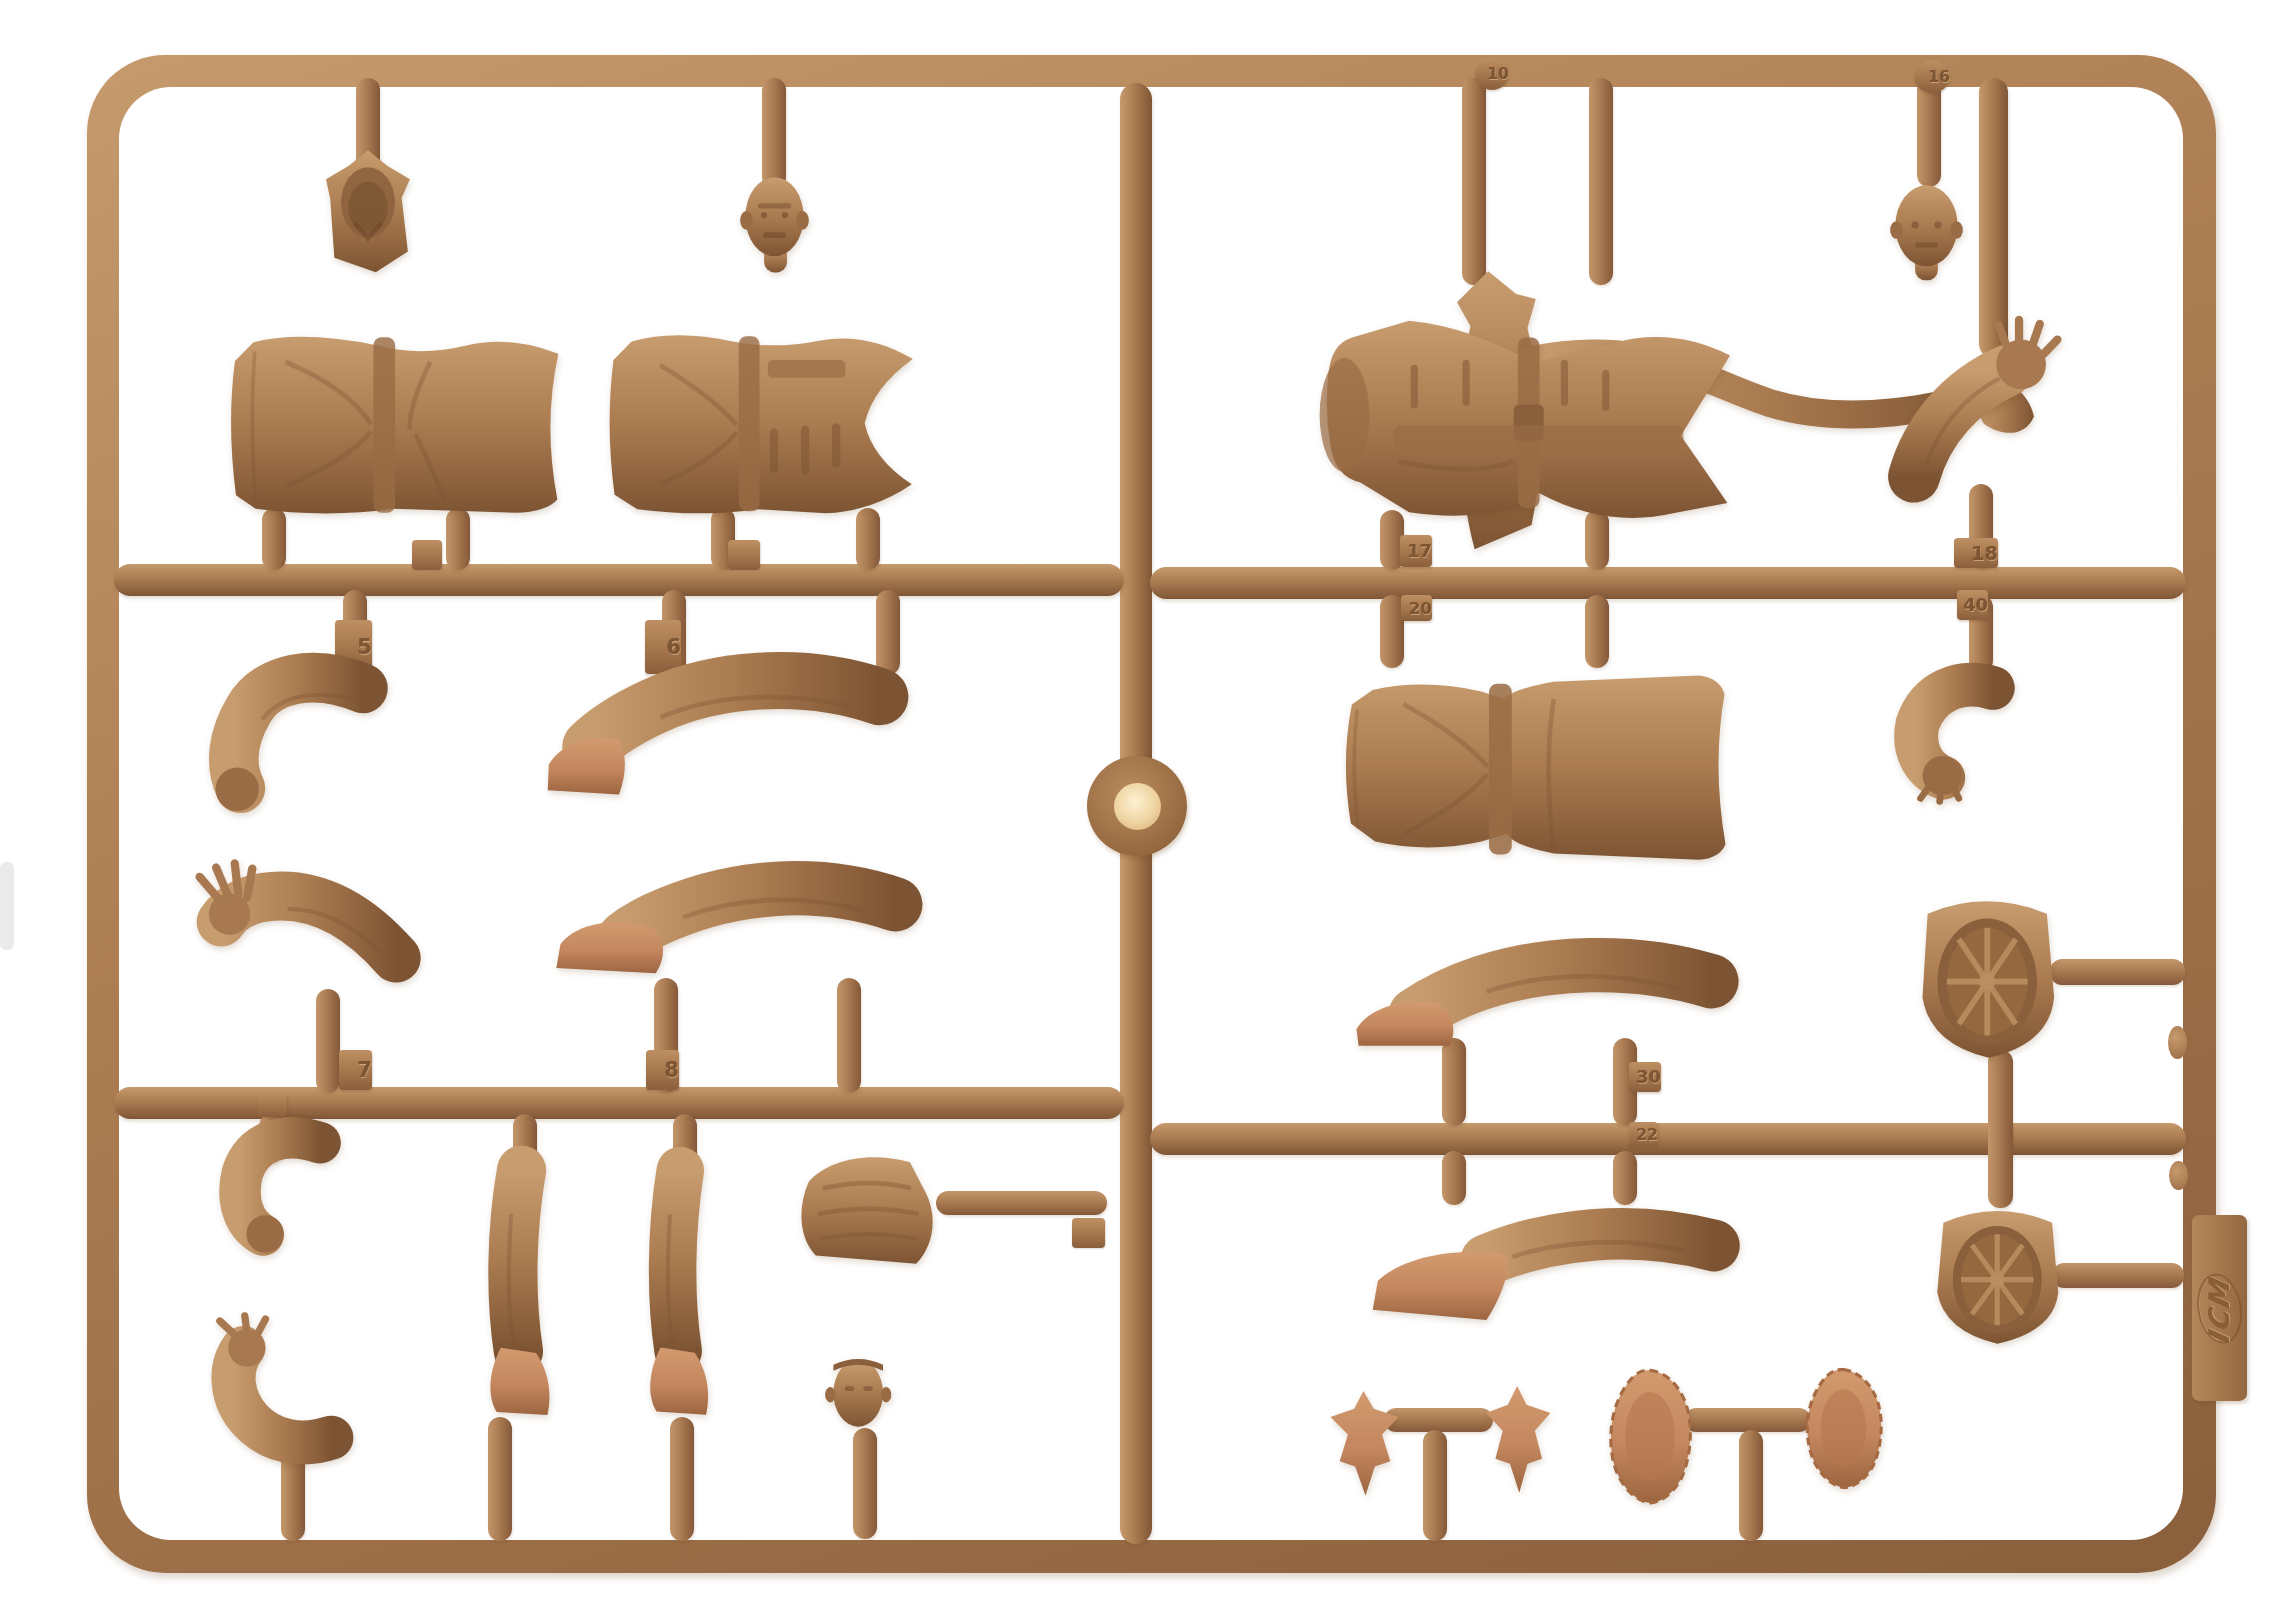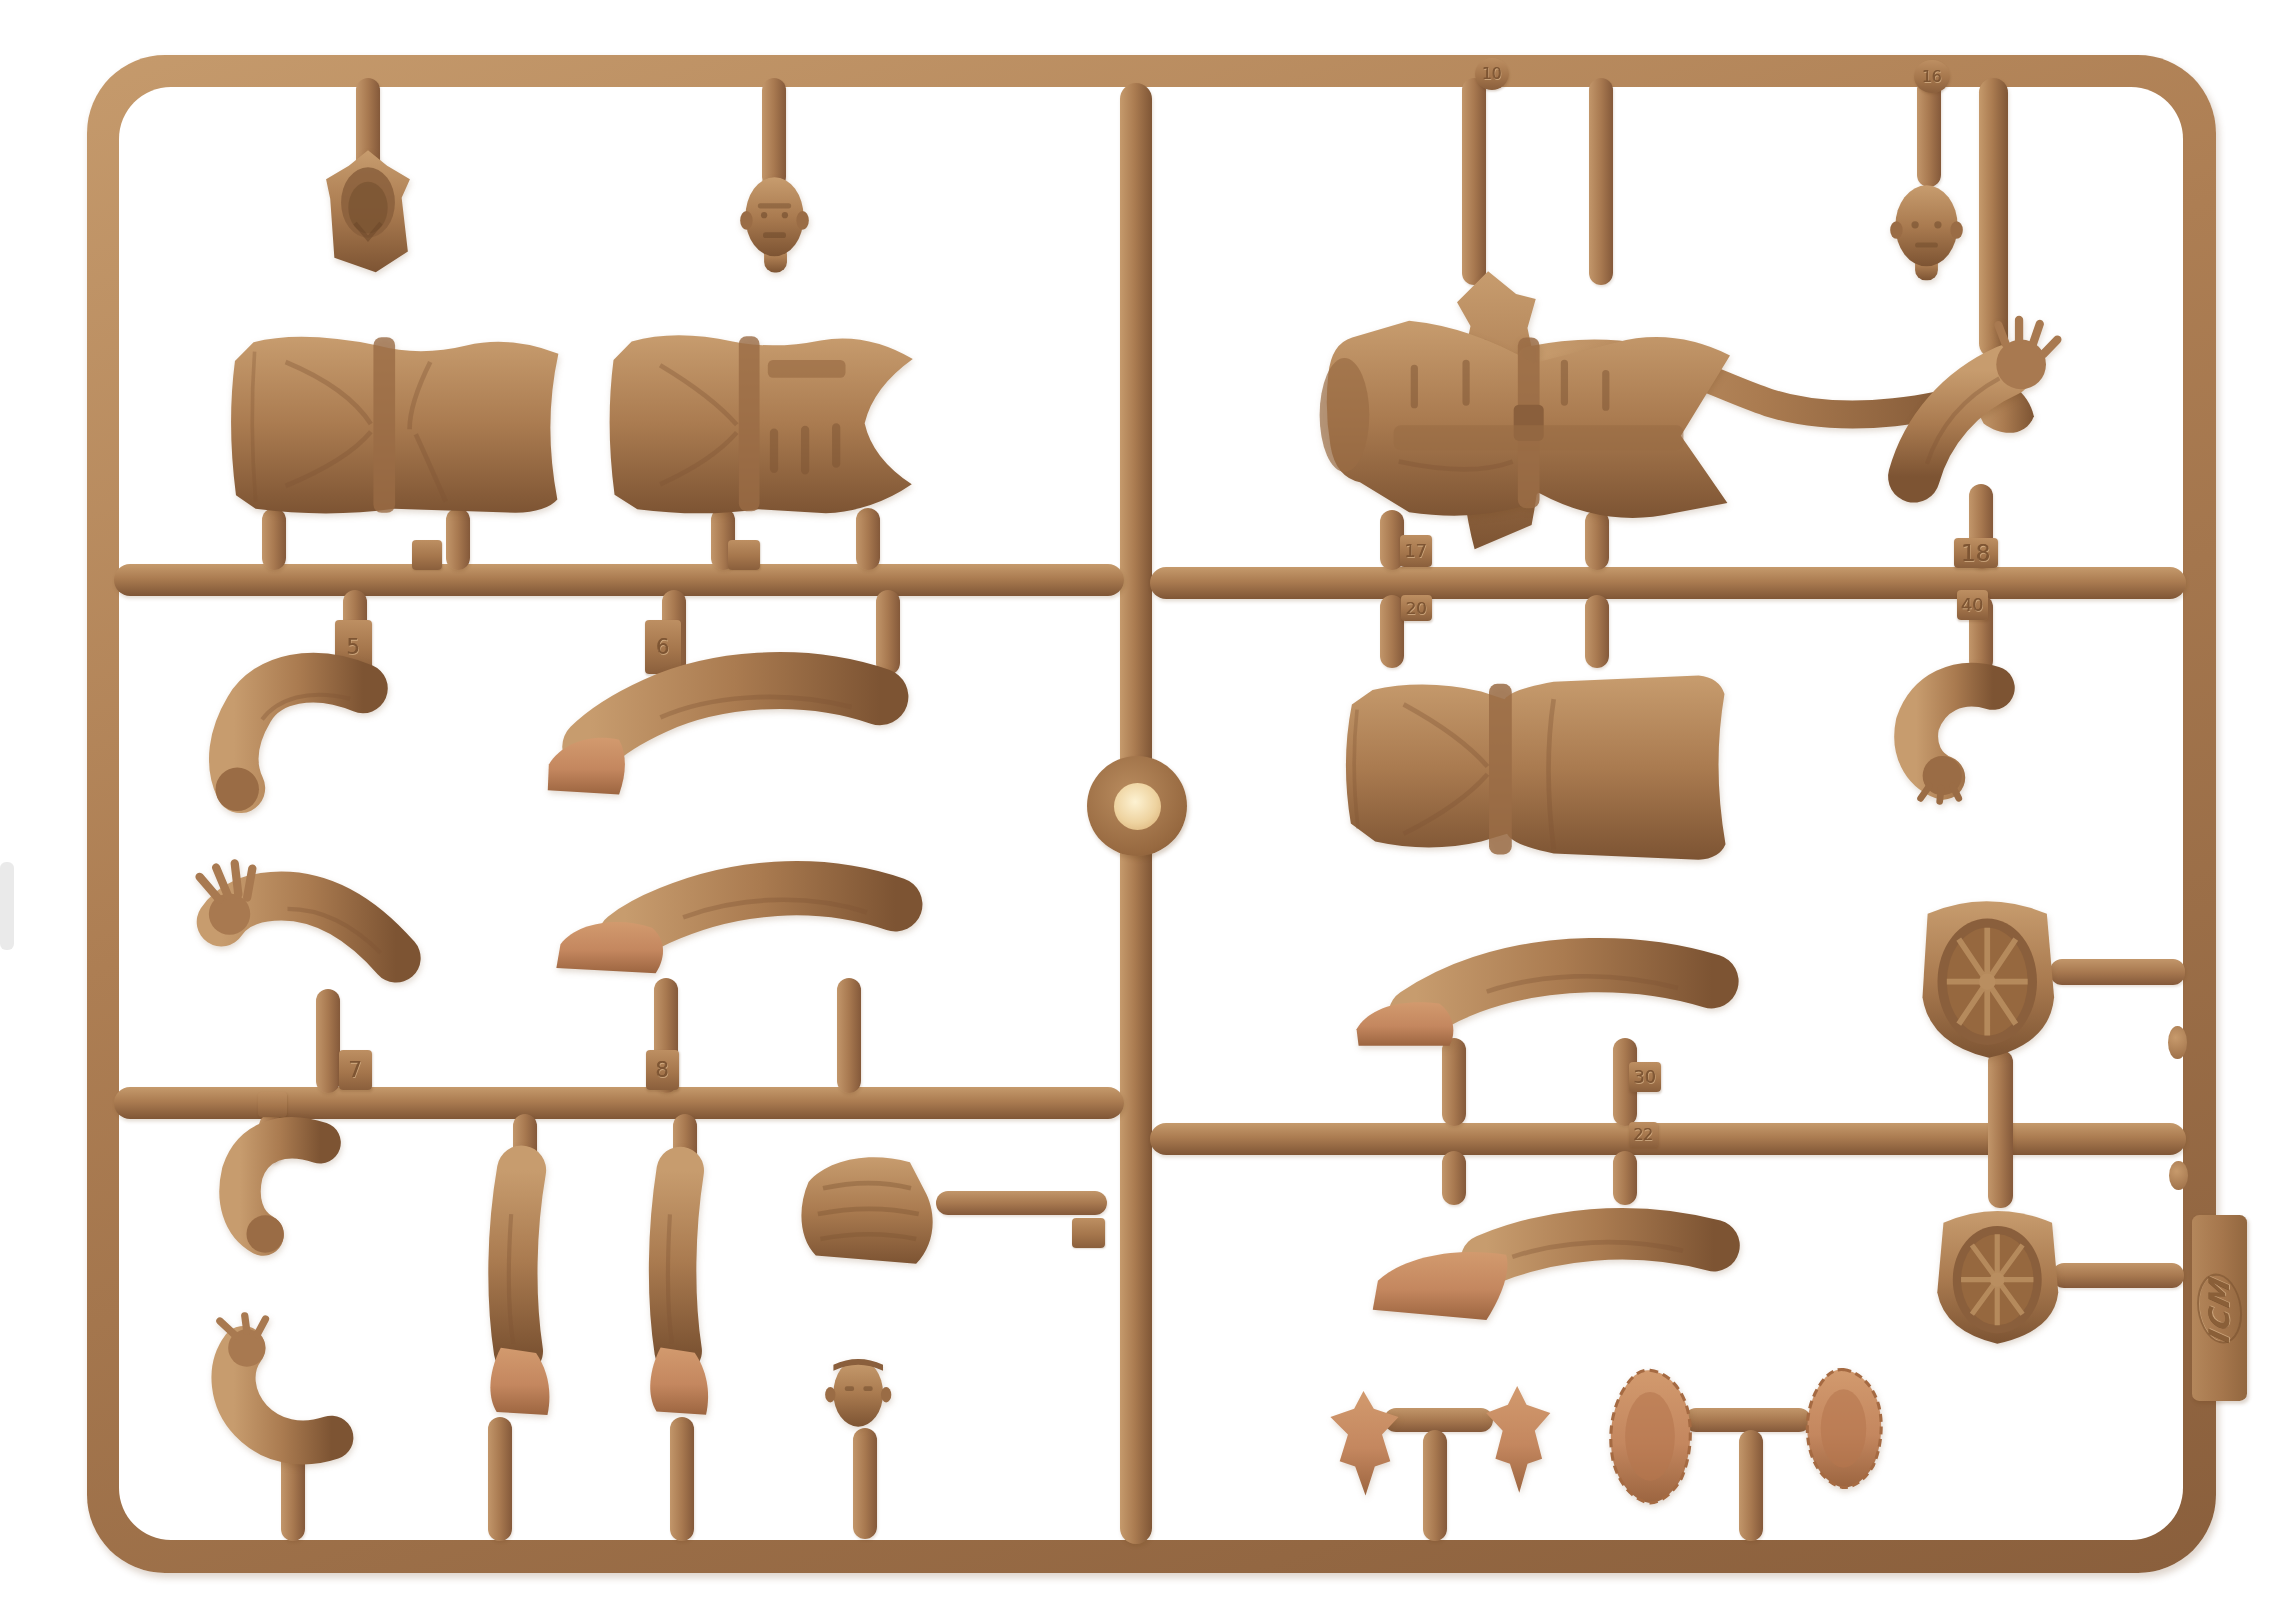--- a/index.html
+++ b/index.html
@@ -18,24 +18,24 @@
   .post-h{position:absolute;height:24px;border-radius:12px;
           background:linear-gradient(180deg,#c2966a 0%,#a87950 50%,#84593a 100%);
           box-shadow:1px 2.1px 2.6px rgba(110,70,30,.16);}
   
   #frame{position:absolute;left:87px;top:55px;width:2129px;height:1518px;border-radius:78px;
          background:linear-gradient(160deg,#c59a6c 0%,#ad7e53 40%,#8a5f3c 100%);
          box-shadow:2.1px 4.1px 7.3px rgba(110,70,30,.22);}
   #frame-hole{position:absolute;left:32px;top:32px;width:2064px;height:1453px;border-radius:52px;
          background:#ffffff;}
   
-  .tab{position:absolute;border-radius:4.1px;display:flex;align-items:center;justify-content:center;
+  .tab{position:absolute;border-radius:4.1px;display:flex;align-items:center;justify-content:flex-end;
        background:linear-gradient(180deg,#bd8f62 0%,#a5764c 55%,#8a5f3c 100%);
        box-shadow:0.5px 1.6px 2.1px rgba(110,70,30,.22);
-       color:#7e5533;font-weight:normal;font-size:21px;
+       color:#7e5533;font-weight:bold;font-size:21px;
        text-shadow:0.5px 0.5px 0 rgba(255,226,185,.45),-0.5px -0.5px 0.5px rgba(70,40,15,.4);}
   .tab.round{border-radius:50%;font-size:15.5px;}
   .tab.blank{box-shadow:0.5px 1px 1.6px rgba(110,70,30,.2);}
   .oval-bump{position:absolute;border-radius:50%;
        background:radial-gradient(circle at 40% 35%,#c79a6c,#9a6c45);}
   
   #gate-disc{position:absolute;left:1087px;top:756px;width:100px;height:100px;border-radius:50%;
        background:radial-gradient(circle at 42% 38%,#b98c5f,#976940 70%,#7e5433 100%);
        box-shadow:1.6px 3.1px 4.1px rgba(110,70,30,.25);}
   #gate-center{position:absolute;left:27px;top:27px;width:47px;height:47px;border-radius:50%;
@@ -153,21 +153,21 @@
       <span>8</span>
     </div>
   <div class="tab blank" style="left:258px;top:1092px;width:29px;height:25px;"></div>
   <div class="tab blank" style="left:1072px;top:1218px;width:33px;height:30px;"></div>
   <div class="tab" style="left:1400px;top:535px;width:32px;height:32px;font-size:17.6px;">
       <span>17</span>
     </div>
   <div class="tab" style="left:1401px;top:595px;width:31px;height:26px;font-size:16.6px;">
       <span>20</span>
     </div>
-  <div class="tab" style="left:1954px;top:538px;width:44px;height:30px;font-size:23px;">
+  <div class="tab" style="left:1954px;top:538px;width:44px;height:30px;font-size:19px;">
       <span>18</span>
     </div>
   <div class="tab" style="left:1957px;top:590px;width:31px;height:30px;font-size:17.6px;">
       <span>40</span>
     </div>
   <div class="tab" style="left:1629px;top:1062px;width:32px;height:30px;font-size:17.6px;">
       <span>30</span>
     </div>
   <div class="tab" style="left:1629px;top:1122px;width:29px;height:25px;font-size:15.5px;">
       <span>22</span>

